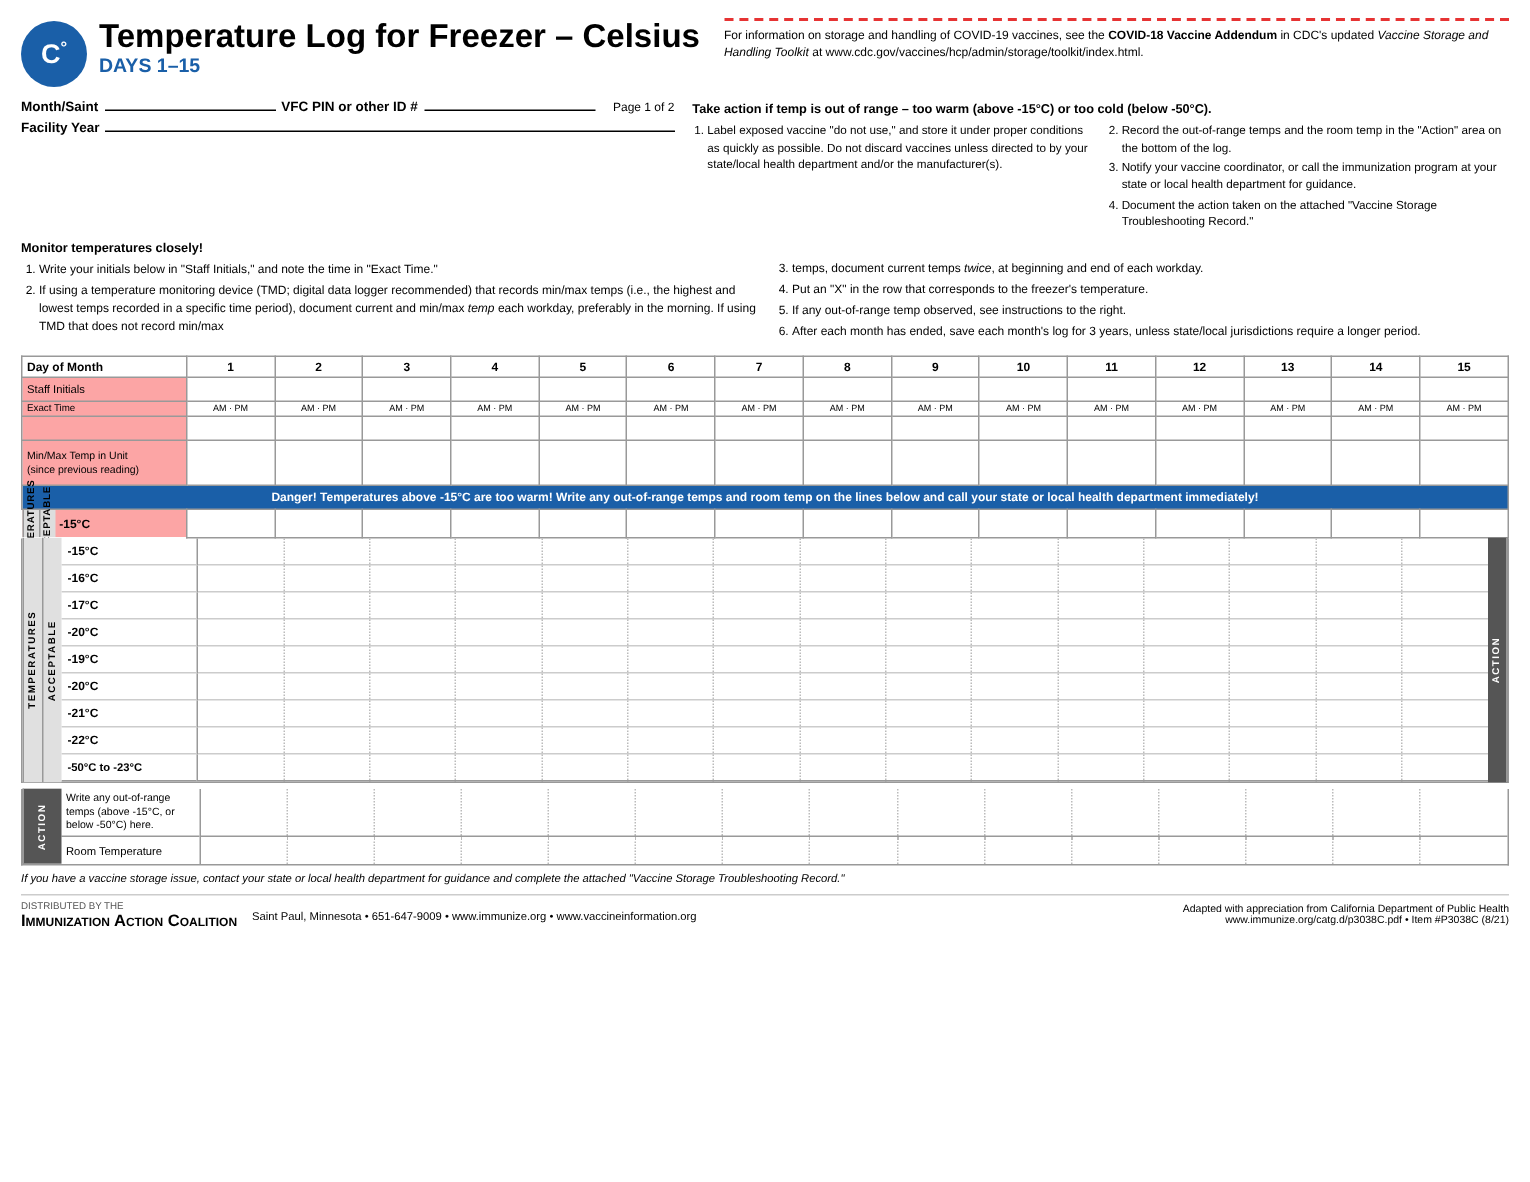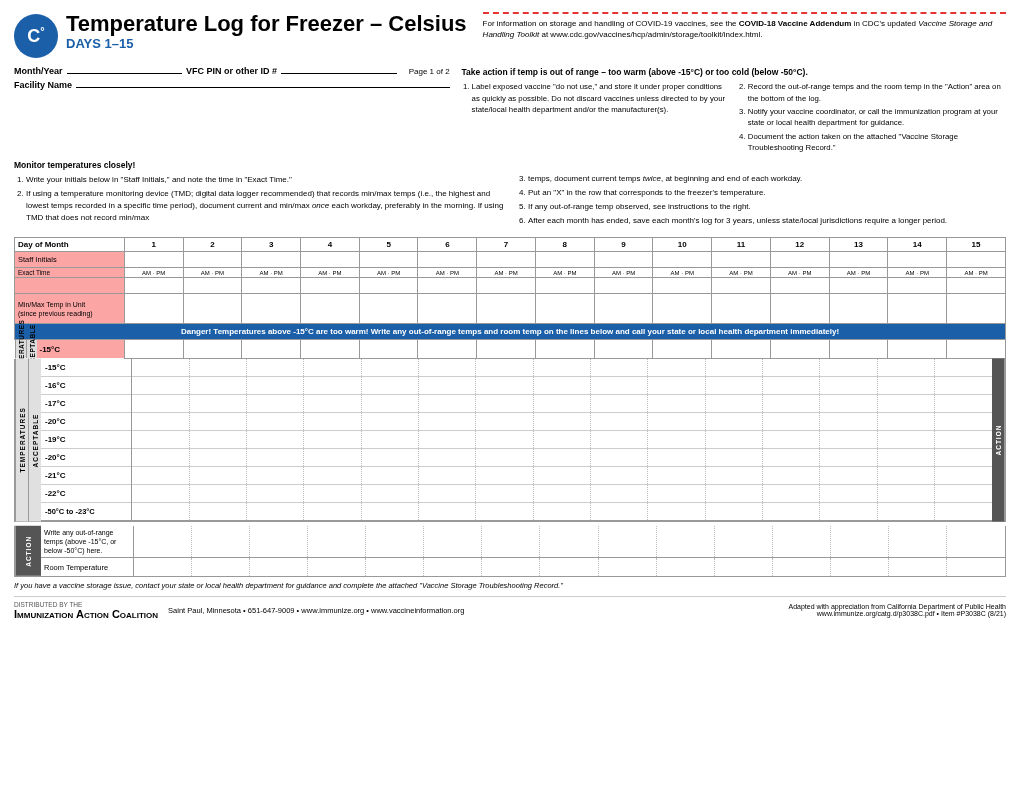--- a/index.html
+++ b/index.html
@@ -225,28 +225,28 @@
     </div>
   </div>
   <div class="header-notice">
     <span>For information on storage and handling of COVID-19 vaccines, see the <strong>COVID-18 Vaccine Addendum</strong> in CDC's updated <em>Vaccine Storage and Handling Toolkit</em> at www.cdc.gov/vaccines/hcp/admin/storage/toolkit/index.html.</span>
   </div>
 </div>
 
 <div class="fields-row">
   <div class="fields-left">
     <div class="field-line">
-      <span class="field-label">Month/Year</span>
+      <span class="field-label">Month/Saint</span>
       <div class="field-underline"></div>
       <span class="field-label">VFC PIN or other ID #</span>
       <div class="field-underline"></div>
       <span class="page-num">Page 1 of 2</span>
     </div>
     <div class="facility-row">
-      <span class="field-label">Facility Name</span>
+      <span class="field-label">Facility Year</span>
       <div class="facility-underline"></div>
     </div>
   </div>
   <div class="instructions-action">
     <div class="action-title"><strong>Take action if temp is out of range – too warm (above -15°C) or too cold (below -50°C).</strong></div>
     <div class="action-cols">
       <div class="action-col">
         <ol>
           <li>Label exposed vaccine "do not use," and store it under proper conditions as quickly as possible. Do not discard vaccines unless directed to by your state/local health department and/or the manufacturer(s).</li>
         </ol>
@@ -260,21 +260,21 @@
       </div>
     </div>
   </div>
 </div>
 
 <div class="instructions-row">
   <div class="instructions-left">
     <h3>Monitor temperatures closely!</h3>
     <ol>
       <li>Write your initials below in "Staff Initials," and note the time in "Exact Time."</li>
-      <li>If using a temperature monitoring device (TMD; digital data logger recommended) that records min/max temps (i.e., the highest and lowest temps recorded in a specific time period), document current and min/max <em>once</em> each workday, preferably in the morning. If using TMD that does not record min/max</li>
+      <li>If using a temperature monitoring device (TMD; digital data logger recommended) that records min/max temps (i.e., the highest and lowest temps recorded in a specific time period), document current and min/max <em>temp</em> each workday, preferably in the morning. If using TMD that does not record min/max</li>
     </ol>
   </div>
   <div class="instructions-right">
     <ol start="3" style="margin-top:14px;">
       <li>temps, document current temps <em>twice</em>, at beginning and end of each workday.</li>
       <li>Put an "X" in the row that corresponds to the freezer's temperature.</li>
       <li>If any out-of-range temp observed, see instructions to the right.</li>
       <li>After each month has ended, save each month's log for 3 years, unless state/local jurisdictions require a longer period.</li>
     </ol>
   </div>

